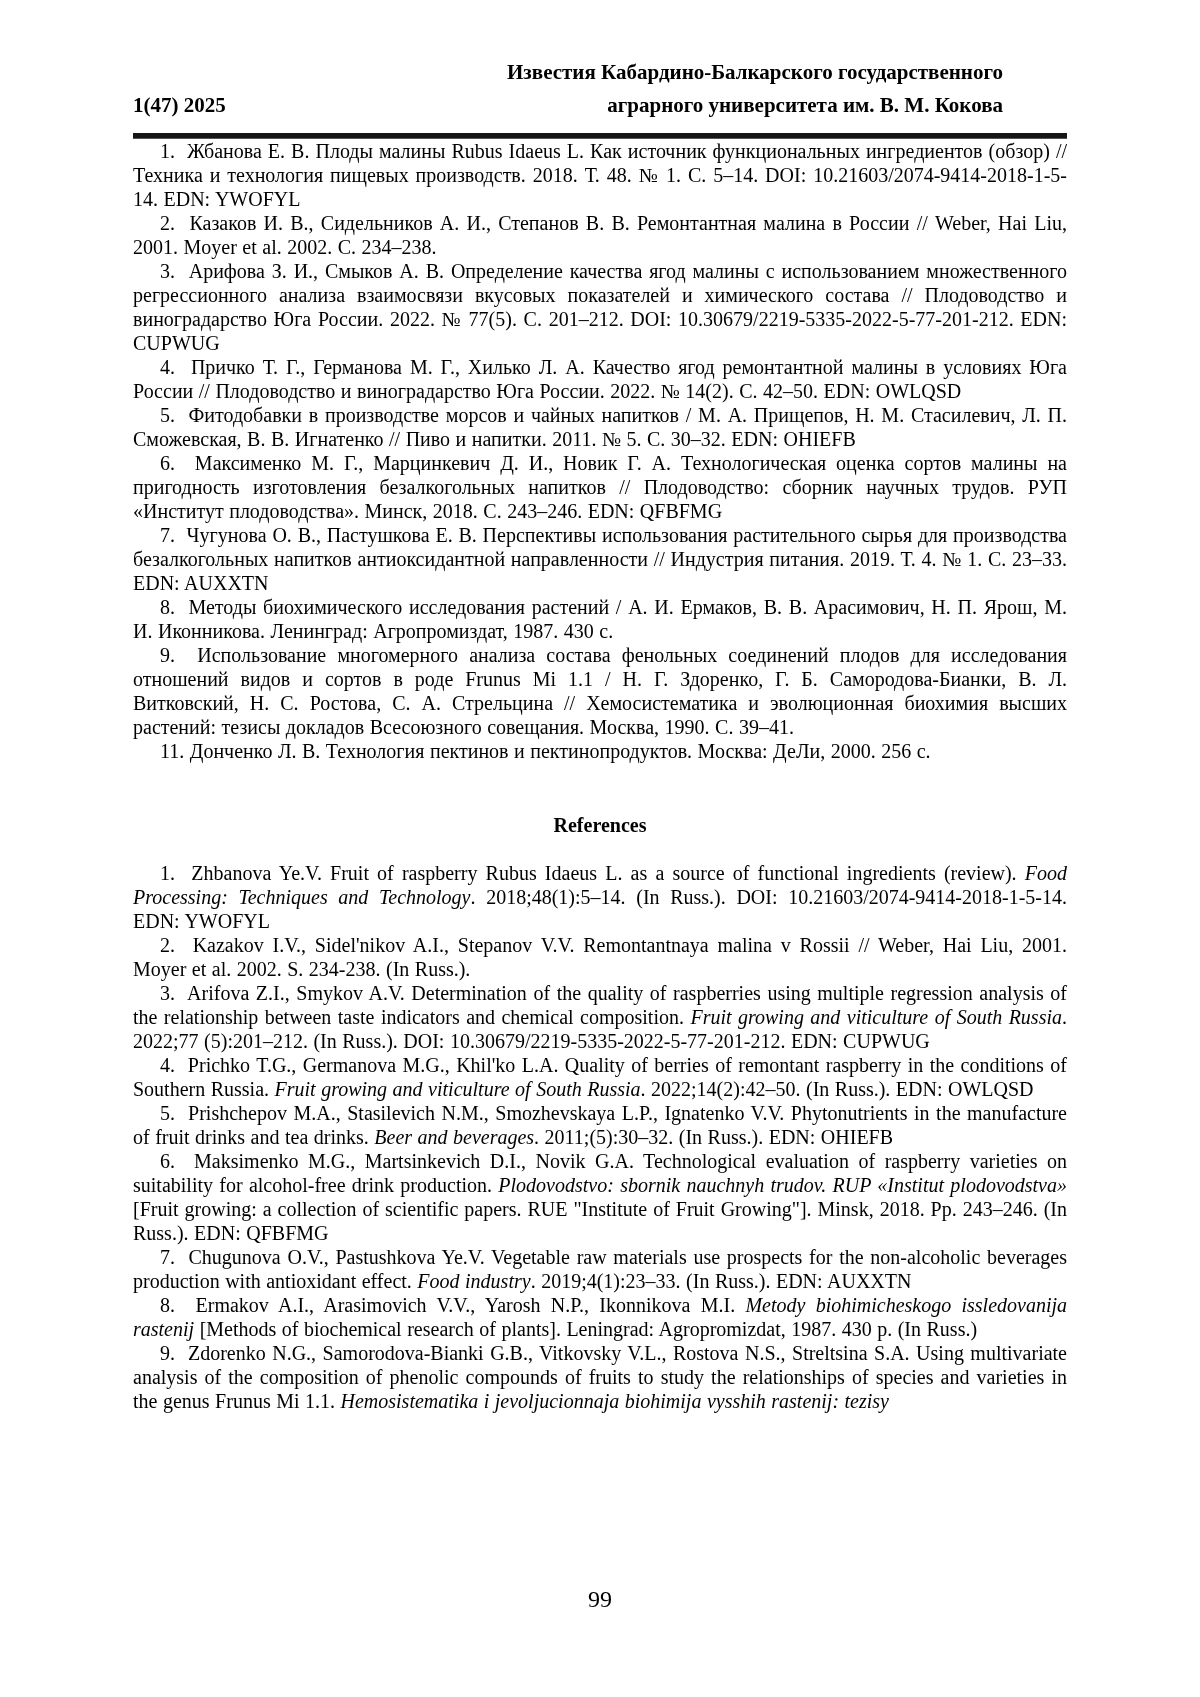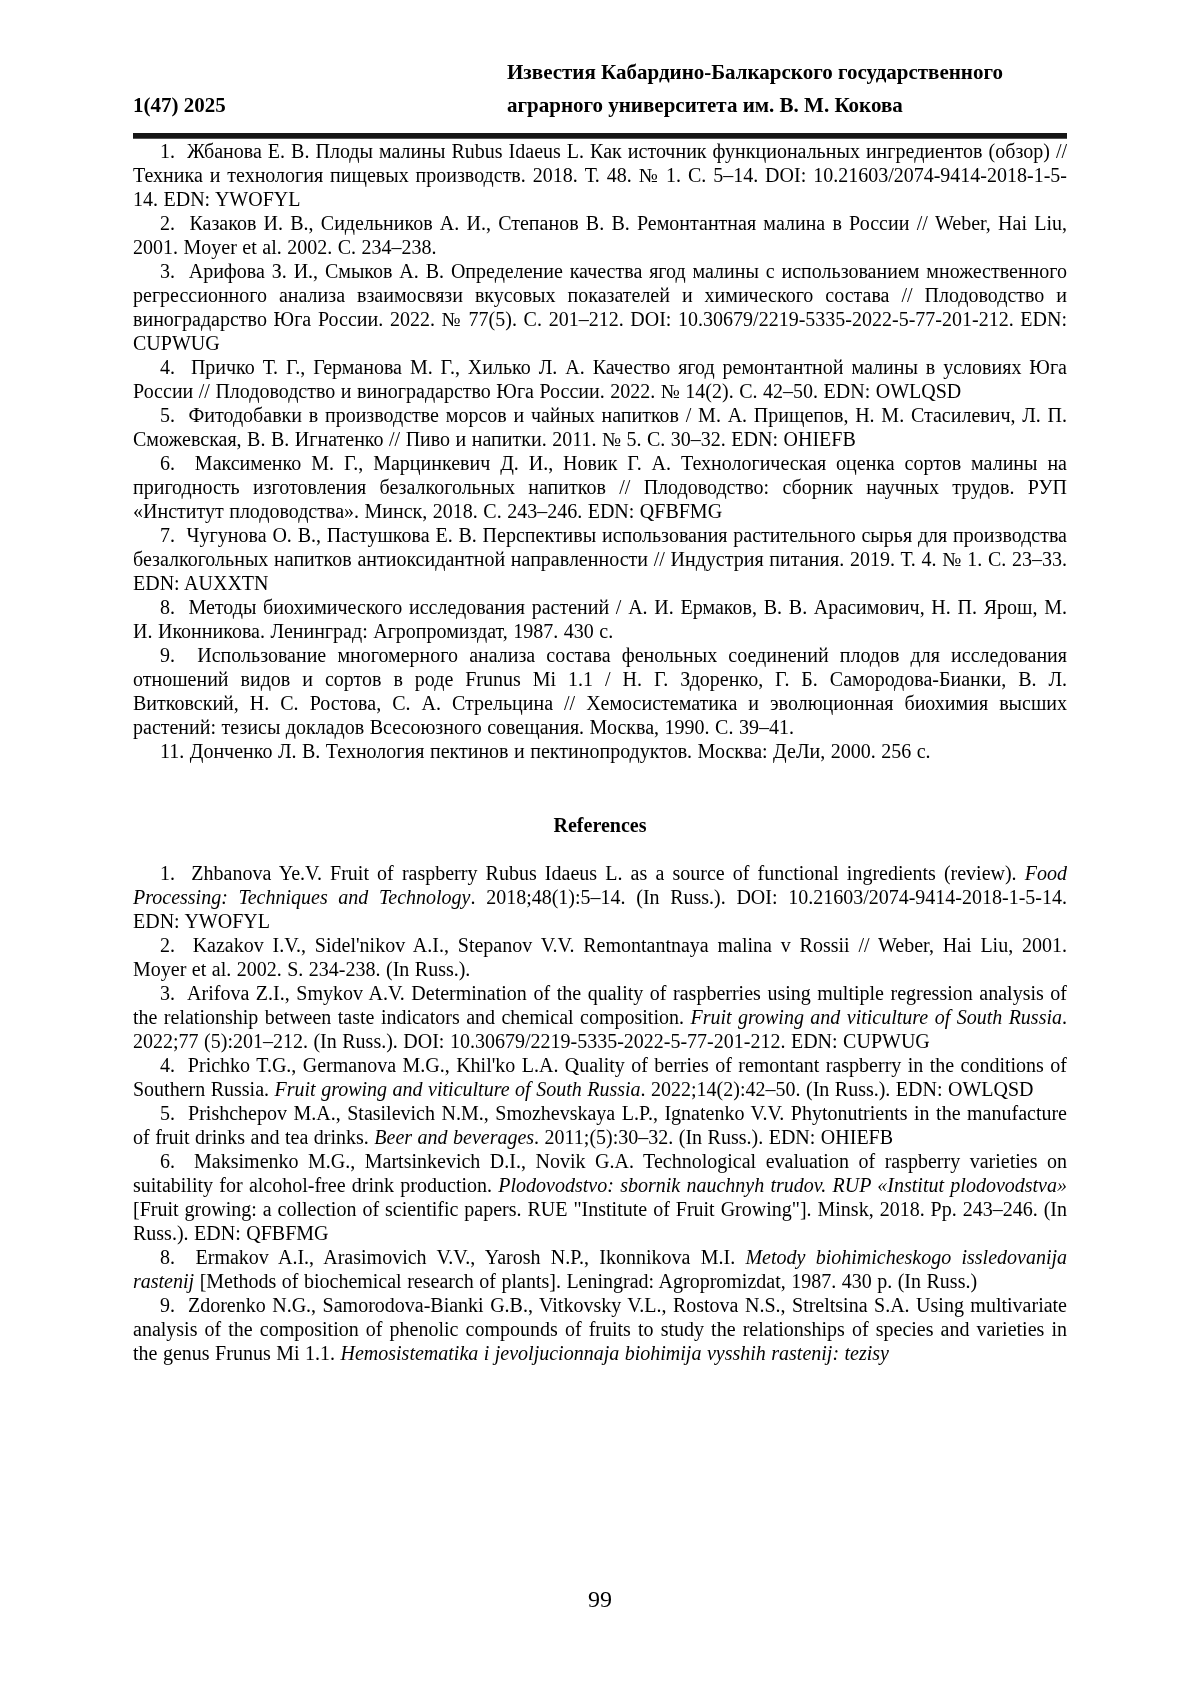--- a/index.html
+++ b/index.html
@@ -7,21 +7,21 @@
     width:1200px; height:1697px;
     background:#ffffff; color:#000;
     font-family:"Liberation Serif", serif;
     box-sizing:border-box;
     padding:56px 133px 0 133px;
     position:relative;
     overflow:hidden;
   }
   .header { display:flex; justify-content:space-between; align-items:flex-end; }
   .issue  { font-weight:bold; font-size:21px; line-height:33px; white-space:nowrap; }
-  .journal{ font-weight:bold; font-size:21px; line-height:33px; padding-right:64px; }
+  .journal{ font-weight:bold; font-size:21px; line-height:33px; text-align:right; padding-right:64px; }
   .rule   { height:5px; background:#161616; margin-top:11px; border-bottom:1px solid #555; }
   .section-title {
     text-align:center; font-size:20px; font-weight:bold;
     margin:24px 0 28px 0; line-height:24px;
   }
   #sections section:nth-child(2) .section-title { margin-top:50px; margin-bottom:24px; }
   .ref {
     font-size:20px; line-height:24px;
     text-align:justify; text-indent:27px;
     margin:0; word-spacing:0.5px;
@@ -58,18 +58,19 @@
         <p class="ref"><span>11. Донченко Л. В. Технология пектинов и пектинопродуктов. Москва: ДеЛи, 2000. 256 с.</span></p>
       </section>
       <section>
         <h2 class="section-title">References</h2>
         <p class="ref"><span>1.&nbsp; Zhbanova Ye.V. Fruit of raspberry Rubus Idaeus L. as a source of functional ingredients (review). </span><span class="it">Food Processing: Techniques and Technology</span><span>. 2018;48(1):5–14. (In Russ.). DOI: 10.21603/2074-9414-2018-1-5-14. EDN: YWOFYL</span></p>
         <p class="ref"><span>2.&nbsp; Kazakov I.V., Sidel'nikov A.I., Stepanov V.V. Remontantnaya malina v Rossii // Weber, Hai Liu, 2001. Moyer et al. 2002. S. 234-238. (In Russ.).</span></p>
         <p class="ref"><span>3.&nbsp; Arifova Z.I., Smykov A.V. Determination of the quality of raspberries using multiple regression analysis of the relationship between taste indicators and chemical composition. </span><span class="it">Fruit growing and viticulture of South Russia</span><span>. 2022;77 (5):201–212. (In Russ.). DOI: 10.30679/2219-5335-2022-5-77-201-212. EDN: CUPWUG</span></p>
         <p class="ref"><span>4.&nbsp; Prichko T.G., Germanova M.G., Khil'ko L.A. Quality of berries of remontant raspberry in the conditions of Southern Russia. </span><span class="it">Fruit growing and viticulture of South Russia</span><span>. 2022;14(2):42–50. (In Russ.). EDN: OWLQSD</span></p>
         <p class="ref"><span>5.&nbsp; Prishchepov M.A., Stasilevich N.M., Smozhevskaya L.P., Ignatenko V.V. Phytonutrients in the manufacture of fruit drinks and tea drinks. </span><span class="it">Beer and beverages</span><span>. 2011;(5):30–32. (In Russ.). EDN: OHIEFB</span></p>
         <p class="ref"><span>6.&nbsp; Maksimenko M.G., Martsinkevich D.I., Novik G.A. Technological evaluation of raspberry varieties on suitability for alcohol-free drink production. </span><span class="it">Plodovodstvo: sbornik nauchnyh trudov. RUP «Institut plodovodstva»</span><span> [Fruit growing: a collection of scientific papers. RUE "Institute of Fruit Growing"]. Minsk, 2018. Pp. 243–246. (In Russ.). EDN: QFBFMG</span></p>
+        <p class="ref"><span>7.&nbsp; Chugunova O.V., Pastushkova Ye.V. Vegetable raw materials use prospects for the non-alcoholic beverages production with antioxidant effect. </span><span class="it">Food industry</span><span>. 2019;4(1):23–33. (In Russ.). EDN: AUXXTN</span></p>
         <p class="ref"><span>8.&nbsp; Ermakov A.I., Arasimovich V.V., Yarosh N.P., Ikonnikova M.I. </span><span class="it">Metody biohimicheskogo issledovanija rastenij</span><span> [Methods of biochemical research of plants]. Leningrad: Agropromizdat, 1987. 430 p. (In Russ.)</span></p>
         <p class="ref"><span>9.&nbsp; Zdorenko N.G., Samorodova-Bianki G.B., Vitkovsky V.L., Rostova N.S., Streltsina S.A. Using multivariate analysis of the composition of phenolic compounds of fruits to study the relationships of species and varieties in the genus Frunus Mi 1.1. </span><span class="it">Hemosistematika i jevoljucionnaja biohimija vysshih rastenij: tezisy</span></p>
       </section>
     </div>
   <div class="pagenum">99</div>
 </div>
 
 </body></html>

